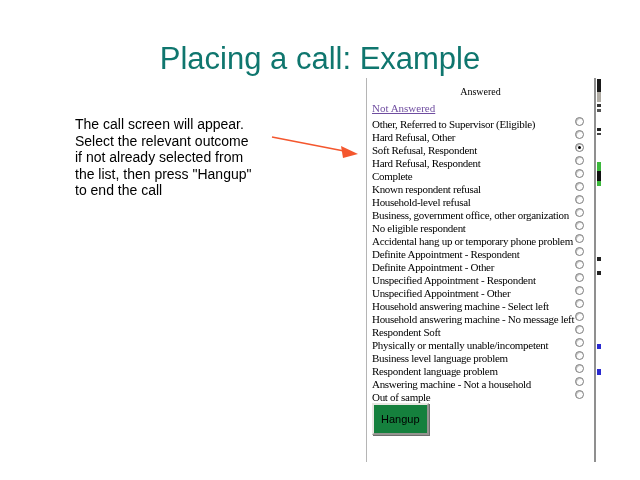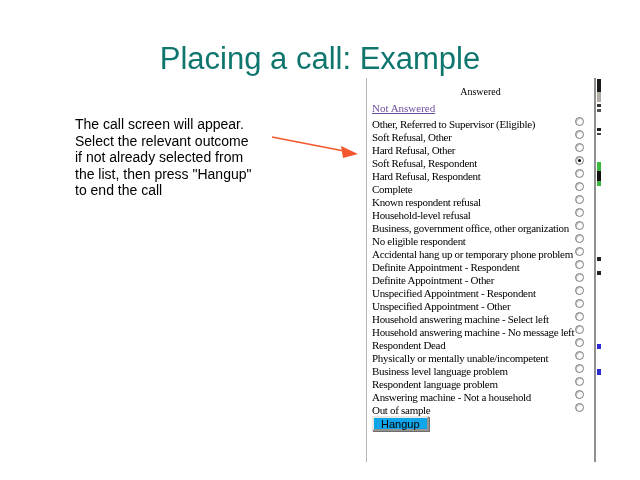--- a/index.html
+++ b/index.html
@@ -17,23 +17,23 @@
   .hdr{margin-top:7px;height:13px;line-height:13px;text-align:center;font-size:10px;color:#000;}
   .lnk{display:inline-block;margin-left:5px;height:13px;line-height:13px;font-size:11px;
        text-decoration:underline;cursor:pointer;}
   .row{position:relative;height:13px;line-height:13px;padding-left:5px;}
   .lab{font-size:11px;letter-spacing:-0.3px;white-space:nowrap;color:#000;}
   .radio{position:absolute;right:10px;top:1px;width:9px;height:9px;border-radius:50%;
          background:#fdfdfd;border:1px solid #7d7d7d;box-sizing:border-box;
          box-shadow:inset 1px 1px 0 rgba(120,120,120,.45);cursor:pointer;}
   .radio.sel::after{content:'';position:absolute;left:2px;top:2px;width:3px;height:3px;
          border-radius:50%;background:#000;}
-  .hangup{display:block;margin:1px 0 0 5px;height:15px;padding:0 7px;
+  .hangup{display:block;margin:1px 0 0 5px;height:32px;padding:0 7px;
          font-family:"Liberation Sans",sans-serif;font-size:11px;line-height:13px;color:#000;
-         background:#0ea5e9;border:2px outset #e9e7e2;box-shadow:1px 1px 0 0 #6e6e6e;cursor:pointer;}
+         background:#15803d;border:2px outset #e9e7e2;box-shadow:1px 1px 0 0 #6e6e6e;cursor:pointer;}
   .sliver{position:absolute;left:597px;width:4px;}
 </style>
 </head>
 <body>
 
 <div class="slide">
 
   <h1 class="title">Placing a call: Example</h1>
 
   <div class="instruction">The call screen will appear.
@@ -45,37 +45,36 @@
   <svg class="arrow" width="96" height="34" viewBox="0 0 96 34">
     <line id="arrow-line" x1="4" y1="7" x2="76" y2="21" stroke="#f4572e" stroke-width="1.6"></line>
     <polygon id="arrow-head" points="73,16 90,24 75,28" fill="#f4572e"></polygon>
   </svg>
 
   <div class="frame">
     <div class="hdr">Answered</div>
     <a class="lnk" id="not-answered" style="color: rgb(111, 77, 160);">Not Answered</a>
     <div id="options-list">
         <div class="row"><span class="lab">Other, Referred to Supervisor (Eligible)</span><span class="radio"></span></div>
-        <div class="row"><span class="lab">Soft Refusal, Other</span><span class="radio"></span></div>
         <div class="row"><span class="lab">Hard Refusal, Other</span><span class="radio"></span></div>
         <div class="row"><span class="lab">Soft Refusal, Respondent</span><span class="radio sel"></span></div>
         <div class="row"><span class="lab">Hard Refusal, Respondent</span><span class="radio"></span></div>
         <div class="row"><span class="lab">Complete</span><span class="radio"></span></div>
         <div class="row"><span class="lab">Known respondent refusal</span><span class="radio"></span></div>
         <div class="row"><span class="lab">Household-level refusal</span><span class="radio"></span></div>
         <div class="row"><span class="lab">Business, government office, other organization</span><span class="radio"></span></div>
         <div class="row"><span class="lab">No eligible respondent</span><span class="radio"></span></div>
         <div class="row"><span class="lab">Accidental hang up or temporary phone problem</span><span class="radio"></span></div>
         <div class="row"><span class="lab">Definite Appointment - Respondent</span><span class="radio"></span></div>
         <div class="row"><span class="lab">Definite Appointment - Other</span><span class="radio"></span></div>
         <div class="row"><span class="lab">Unspecified Appointment - Respondent</span><span class="radio"></span></div>
         <div class="row"><span class="lab">Unspecified Appointment - Other</span><span class="radio"></span></div>
         <div class="row"><span class="lab">Household answering machine - Select left</span><span class="radio"></span></div>
         <div class="row"><span class="lab">Household answering machine - No message left</span><span class="radio"></span></div>
-        <div class="row"><span class="lab">Respondent Dead</span><span class="radio"></span></div>
+        <div class="row"><span class="lab">Respondent Soft</span><span class="radio"></span></div>
         <div class="row"><span class="lab">Physically or mentally unable/incompetent</span><span class="radio"></span></div>
         <div class="row"><span class="lab">Business level language problem</span><span class="radio"></span></div>
         <div class="row"><span class="lab">Respondent language problem</span><span class="radio"></span></div>
         <div class="row"><span class="lab">Answering machine - Not a household</span><span class="radio"></span></div>
         <div class="row"><span class="lab">Out of sample</span><span class="radio"></span></div>
       </div>
     <button class="hangup">Hangup</button>
   </div>
 
   <div id="slivers">

